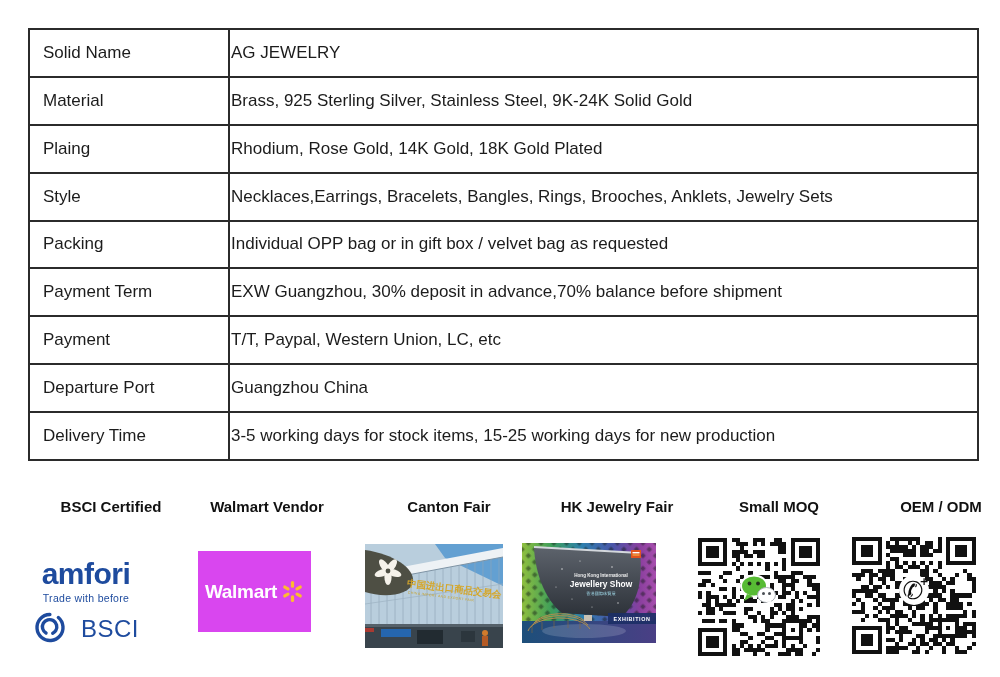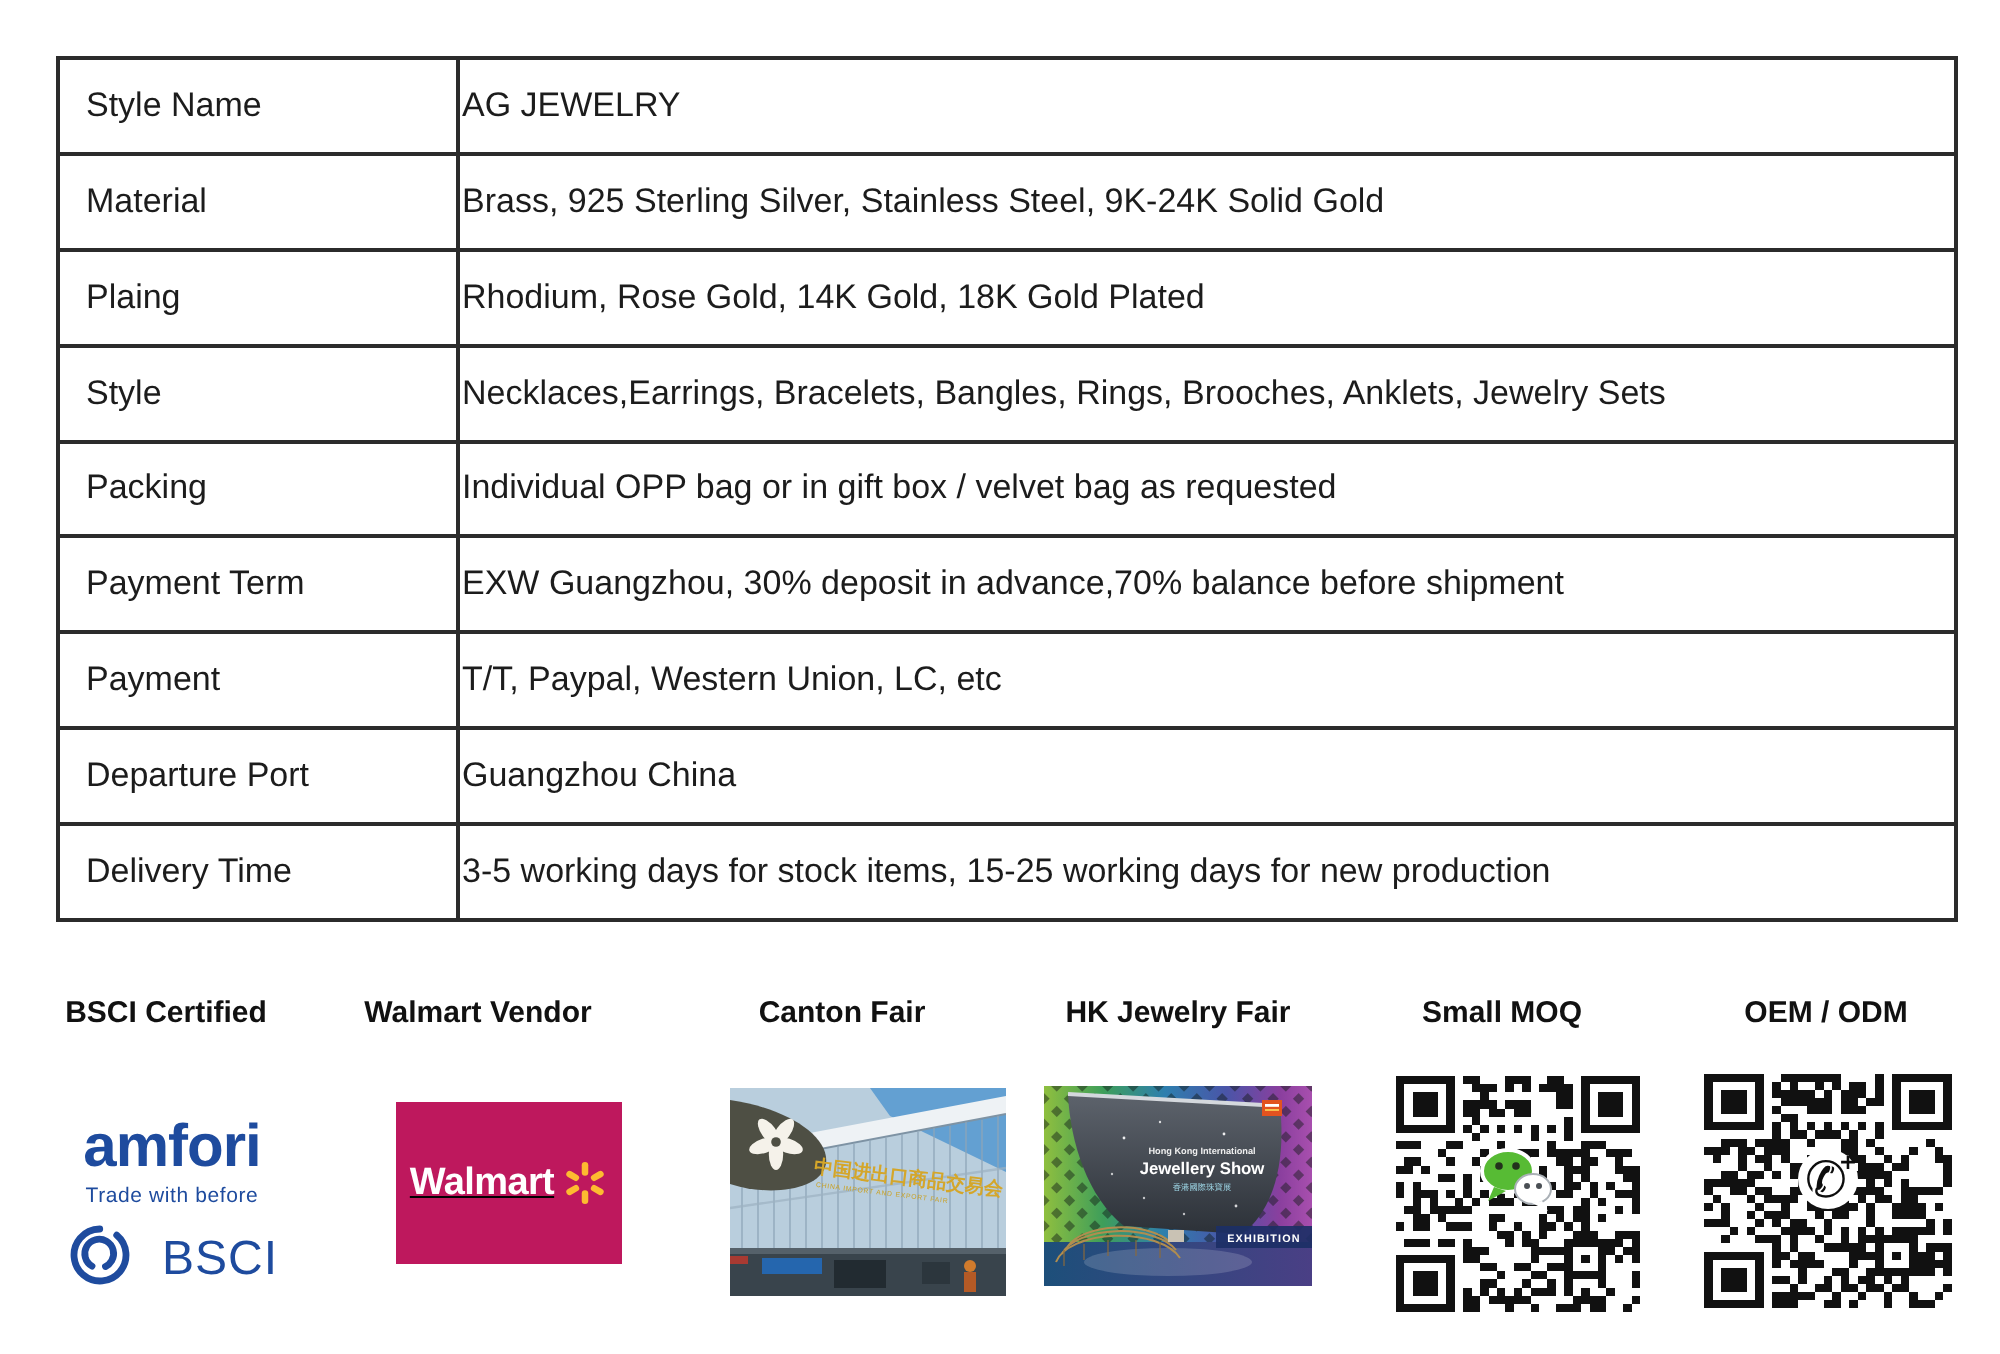--- a/index.html
+++ b/index.html
@@ -9,21 +9,21 @@
   
   .spec-table{position:absolute;left:28px;top:28px;width:951px;height:433px;
               border-collapse:collapse;table-layout:fixed;}
   .spec-table td{border:2px solid #2b2b2b;font-size:17px;color:#1c1c1c;
                  vertical-align:middle;white-space:nowrap;overflow:hidden;}
   .spec-table td.lbl{width:184px;padding-left:13px;}
   .spec-table td.val{}
 
   
   .badge-label{position:absolute;top:498px;transform:translateX(-50%);
-               font-size:15px;font-weight:bold;color:#111;white-space:nowrap;}
+               font-size:15px;font-weight:bold;color:#111;white-space:nowrap;margin-left:28px;}
 
   
   .amfori{position:absolute;left:30px;top:559px;width:112px;height:100px;text-align:center;}
   .amfori-word{font-size:30px;font-weight:bold;letter-spacing:-0.5px;line-height:1;color:#1e4b9e;}
   .amfori-tag{font-size:10.5px;letter-spacing:0.3px;color:#1e4b9e;margin-top:3px;}
   .amfori-bsci{display:flex;align-items:center;justify-content:center;gap:14px;margin-top:6px;}
   .amfori-bsci-word{font-size:24px;color:#1e4b9e;letter-spacing:0.5px;}
 
   
   .walmart-box{position:absolute;left:198px;top:551px;width:113px;height:81px;
@@ -42,21 +42,21 @@
   #qr2-wrap{left:852px;top:537px;width:124px;height:117px;}
 </style>
 </head>
 <body>
 
 <div class="canvas">
 
   <table class="spec-table">
     <tbody>
       <tr>
-        <td class="lbl">Style Name</td>
+        <td class="lbl">Solid Name</td>
         <td class="val">AG JEWELRY</td>
       </tr>
       <tr>
         <td class="lbl">Material</td>
         <td class="val">Brass, 925 Sterling Silver, Stainless Steel, 9K-24K Solid Gold</td>
       </tr>
       <tr>
         <td class="lbl">Plaing</td>
         <td class="val">Rhodium, Rose Gold, 14K Gold, 18K Gold Plated</td>
       </tr>
@@ -101,21 +101,21 @@
       <span>
         <svg width="34" height="34" viewBox="0 0 34 34" fill="none">
           <circle cx="17" cy="17.5" r="13" stroke="#1e4b9e" stroke-width="3.4" stroke-dasharray="72 10" transform="rotate(-50 17 17.5)" stroke-linecap="round"></circle>
           <circle cx="16.6" cy="16.8" r="7.2" stroke="#1e4b9e" stroke-width="3.4" stroke-dasharray="38 8" transform="rotate(120 16.6 16.8)" stroke-linecap="round"></circle>
         </svg>
       </span>
       <span class="amfori-bsci-word">BSCI</span>
     </div>
   </div>
 
-  <div class="walmart-box" style="background: #be185d; text-decoration: underline;">
+  <div class="walmart-box" style="background: #d946ef;">
     <span class="walmart-word">Walmart</span>
     <span style="margin-left:4px;display:flex;">
       <svg width="23" height="23" viewBox="-12 -12 24 24">
         <g fill="#fdbb30">
           <rect x="-1.7" y="-11" width="3.4" height="7.2" rx="1.7"></rect>
           <rect x="-1.7" y="-11" width="3.4" height="7.2" rx="1.7" transform="rotate(60)"></rect>
           <rect x="-1.7" y="-11" width="3.4" height="7.2" rx="1.7" transform="rotate(120)"></rect>
           <rect x="-1.7" y="-11" width="3.4" height="7.2" rx="1.7" transform="rotate(180)"></rect>
           <rect x="-1.7" y="-11" width="3.4" height="7.2" rx="1.7" transform="rotate(240)"></rect>
           <rect x="-1.7" y="-11" width="3.4" height="7.2" rx="1.7" transform="rotate(300)"></rect>

